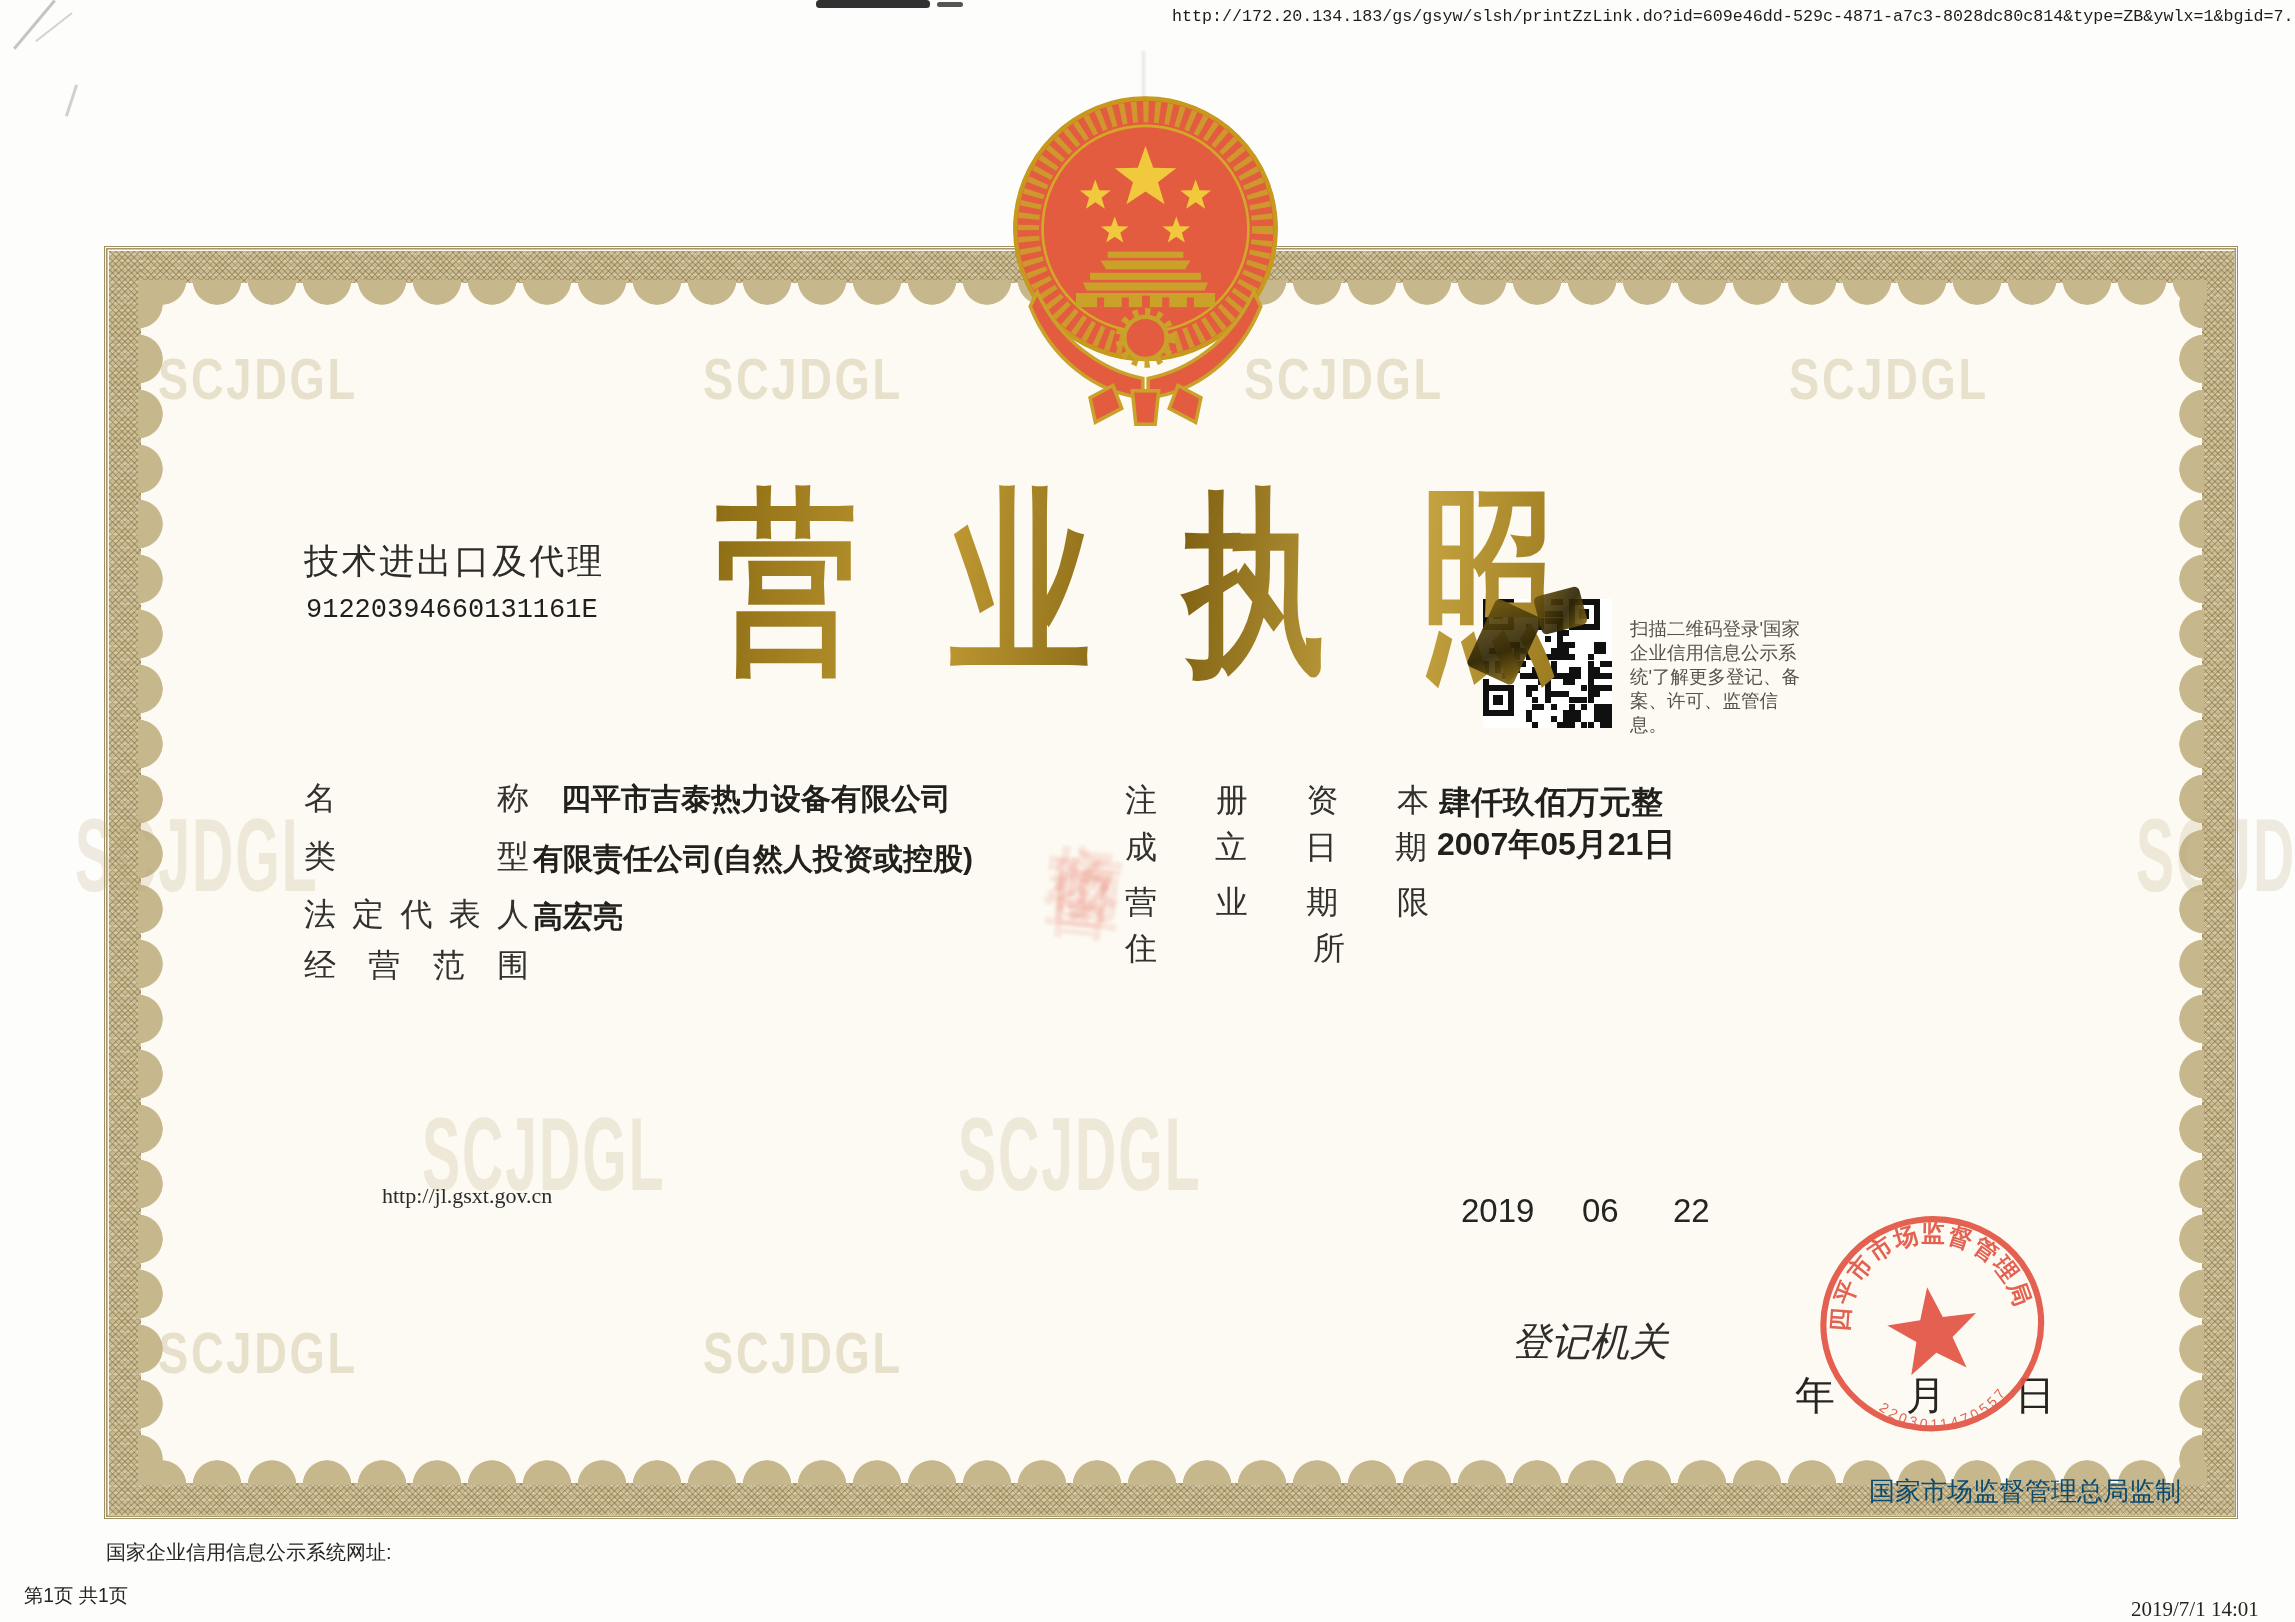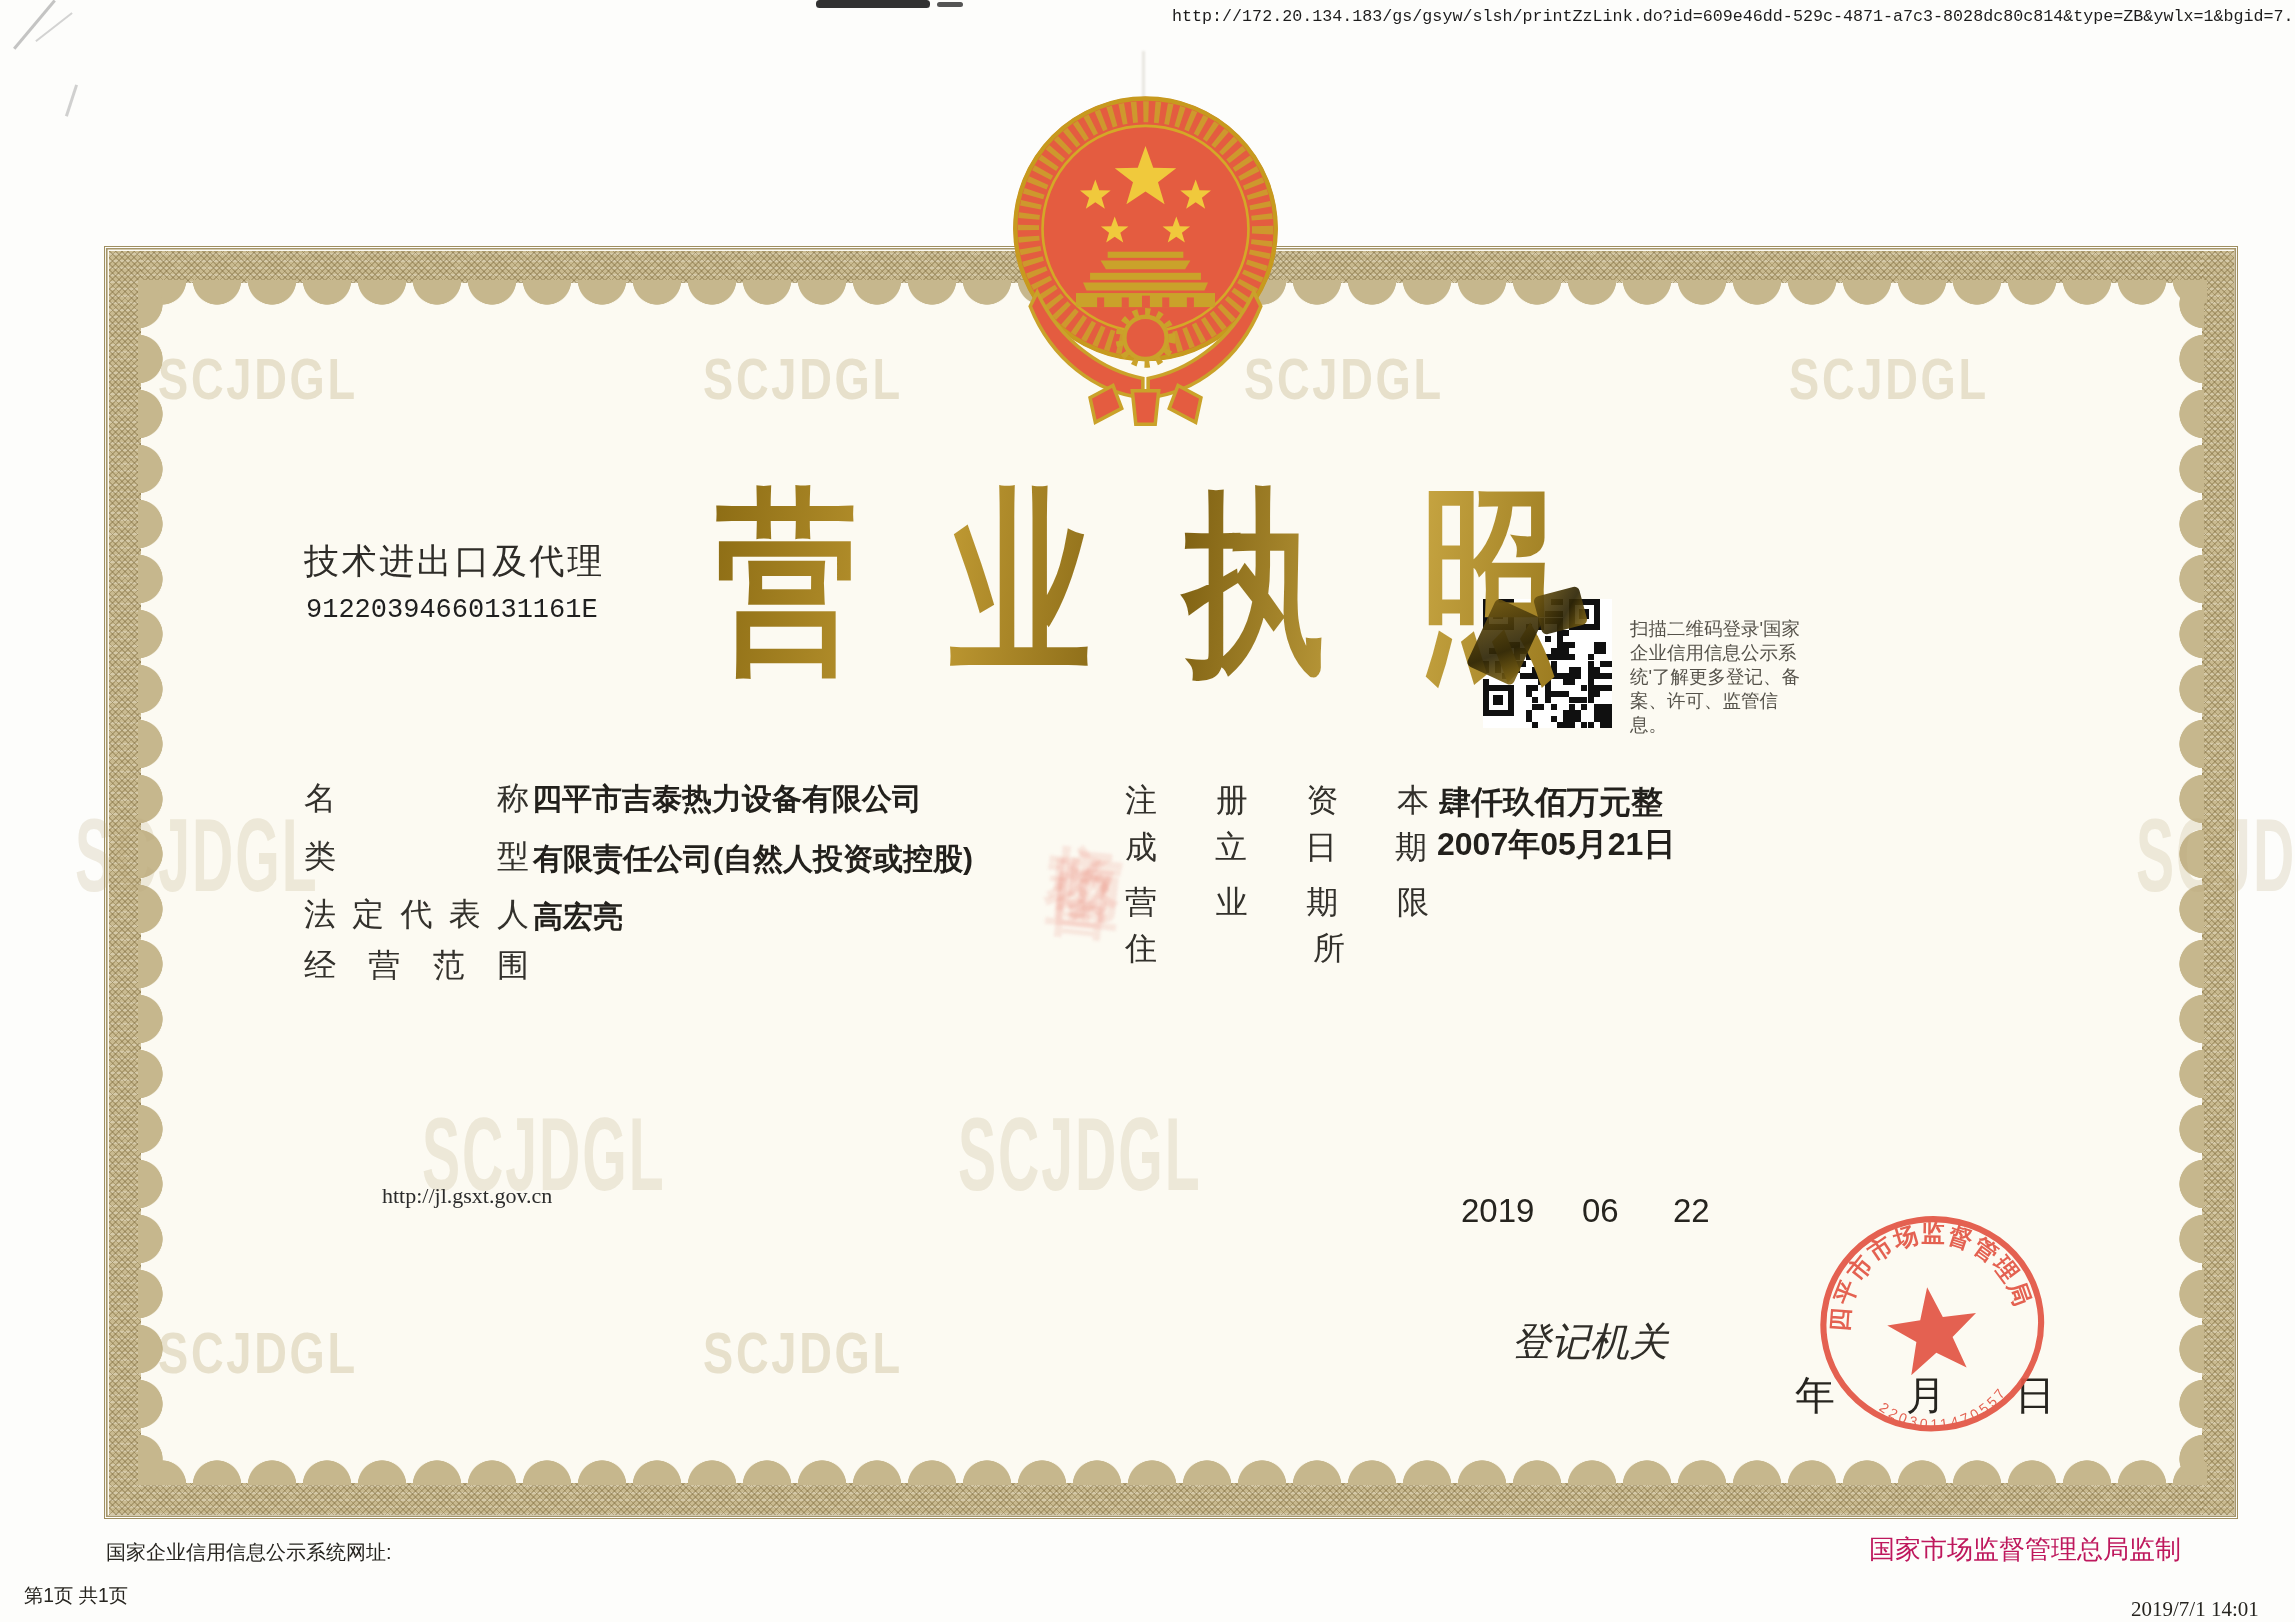--- a/index.html
+++ b/index.html
@@ -75,21 +75,21 @@
   .qr-caption{position:absolute;left:1630px;top:617px;width:176px;font-size:18.5px;line-height:24px;
               color:#55524a;z-index:2;}
 
   
   .flabel{position:absolute;display:flex;justify-content:space-between;font-size:32px;color:#33312c;z-index:2;}
   .fvalue{position:absolute;font-size:30px;font-weight:bold;color:#22201c;white-space:nowrap;z-index:2;}
   .lab-name {left:304px;top:777px;width:225px;}
   .lab-type {left:304px;top:835px;width:225px;}
   .lab-rep  {left:304px;top:893px;width:225px;}
   .lab-scope{left:304px;top:944px;width:225px;}
-  .val-name {left:532px;top:779px;}
+  .val-name {left:561px;top:779px;}
   .val-type {left:533px;top:839px;}
   .val-rep  {left:533px;top:897px;}
   .scope-lines{position:absolute;left:533px;top:942px;font-size:21px;font-weight:bold;
                line-height:26px;color:#22201c;z-index:2;}
   .site-small{position:absolute;left:382px;top:1183px;font-size:22px;color:#2b2b2b;
               font-family:"Liberation Serif",serif;z-index:2;}
 
   .lab-cap  {left:1125px;top:779px;width:304px;}
   .lab-est  {left:1125px;top:826px;width:302px;}
   .lab-term {left:1125px;top:881px;width:304px;}
@@ -104,21 +104,21 @@
   .issue.y{left:1461px;} .issue.m{left:1582px;} .issue.d{left:1673px;}
   .registrar{position:absolute;left:1512px;top:1315px;width:264px;display:flex;
              justify-content:space-between;font-size:39px;color:#2f2d28;z-index:2;font-style:italic;}
   .ymd{position:absolute;top:1368px;font-size:40px;color:#26241f;z-index:2;}
   .ymd.y{left:1795px;} .ymd.m{left:1906px;} .ymd.d{left:2015px;}
   .stamp{position:absolute;left:1813px;top:1206px;z-index:3;transform:rotate(-8deg);opacity:.92;}
 
   
   .foot-l1{position:absolute;left:106px;top:1539px;font-size:20px;color:#26241f;}
   .foot-l2{position:absolute;left:24px;top:1582px;font-size:19.3px;color:#26241f;}
-  .foot-r1{position:absolute;left:1869px;top:1532px;font-size:26px;color:#be185d;}
+  .foot-r1{position:absolute;left:1869px;top:1474px;font-size:26px;color:#0c4a6e;}
   .foot-r2{position:absolute;left:2131px;top:1597px;font-size:21px;color:#26241f;
            font-family:"Liberation Serif",serif;}
 </style>
 </head>
 <body>
 
 <div class="page">
 
   <div class="url-line">http://172.20.134.183/gs/gsyw/slsh/printZzLink.do?id=609e46dd-529c-4871-a7c3-8028dc80c814&amp;type=ZB&amp;ywlx=1&amp;bgid=7...</div>
 

